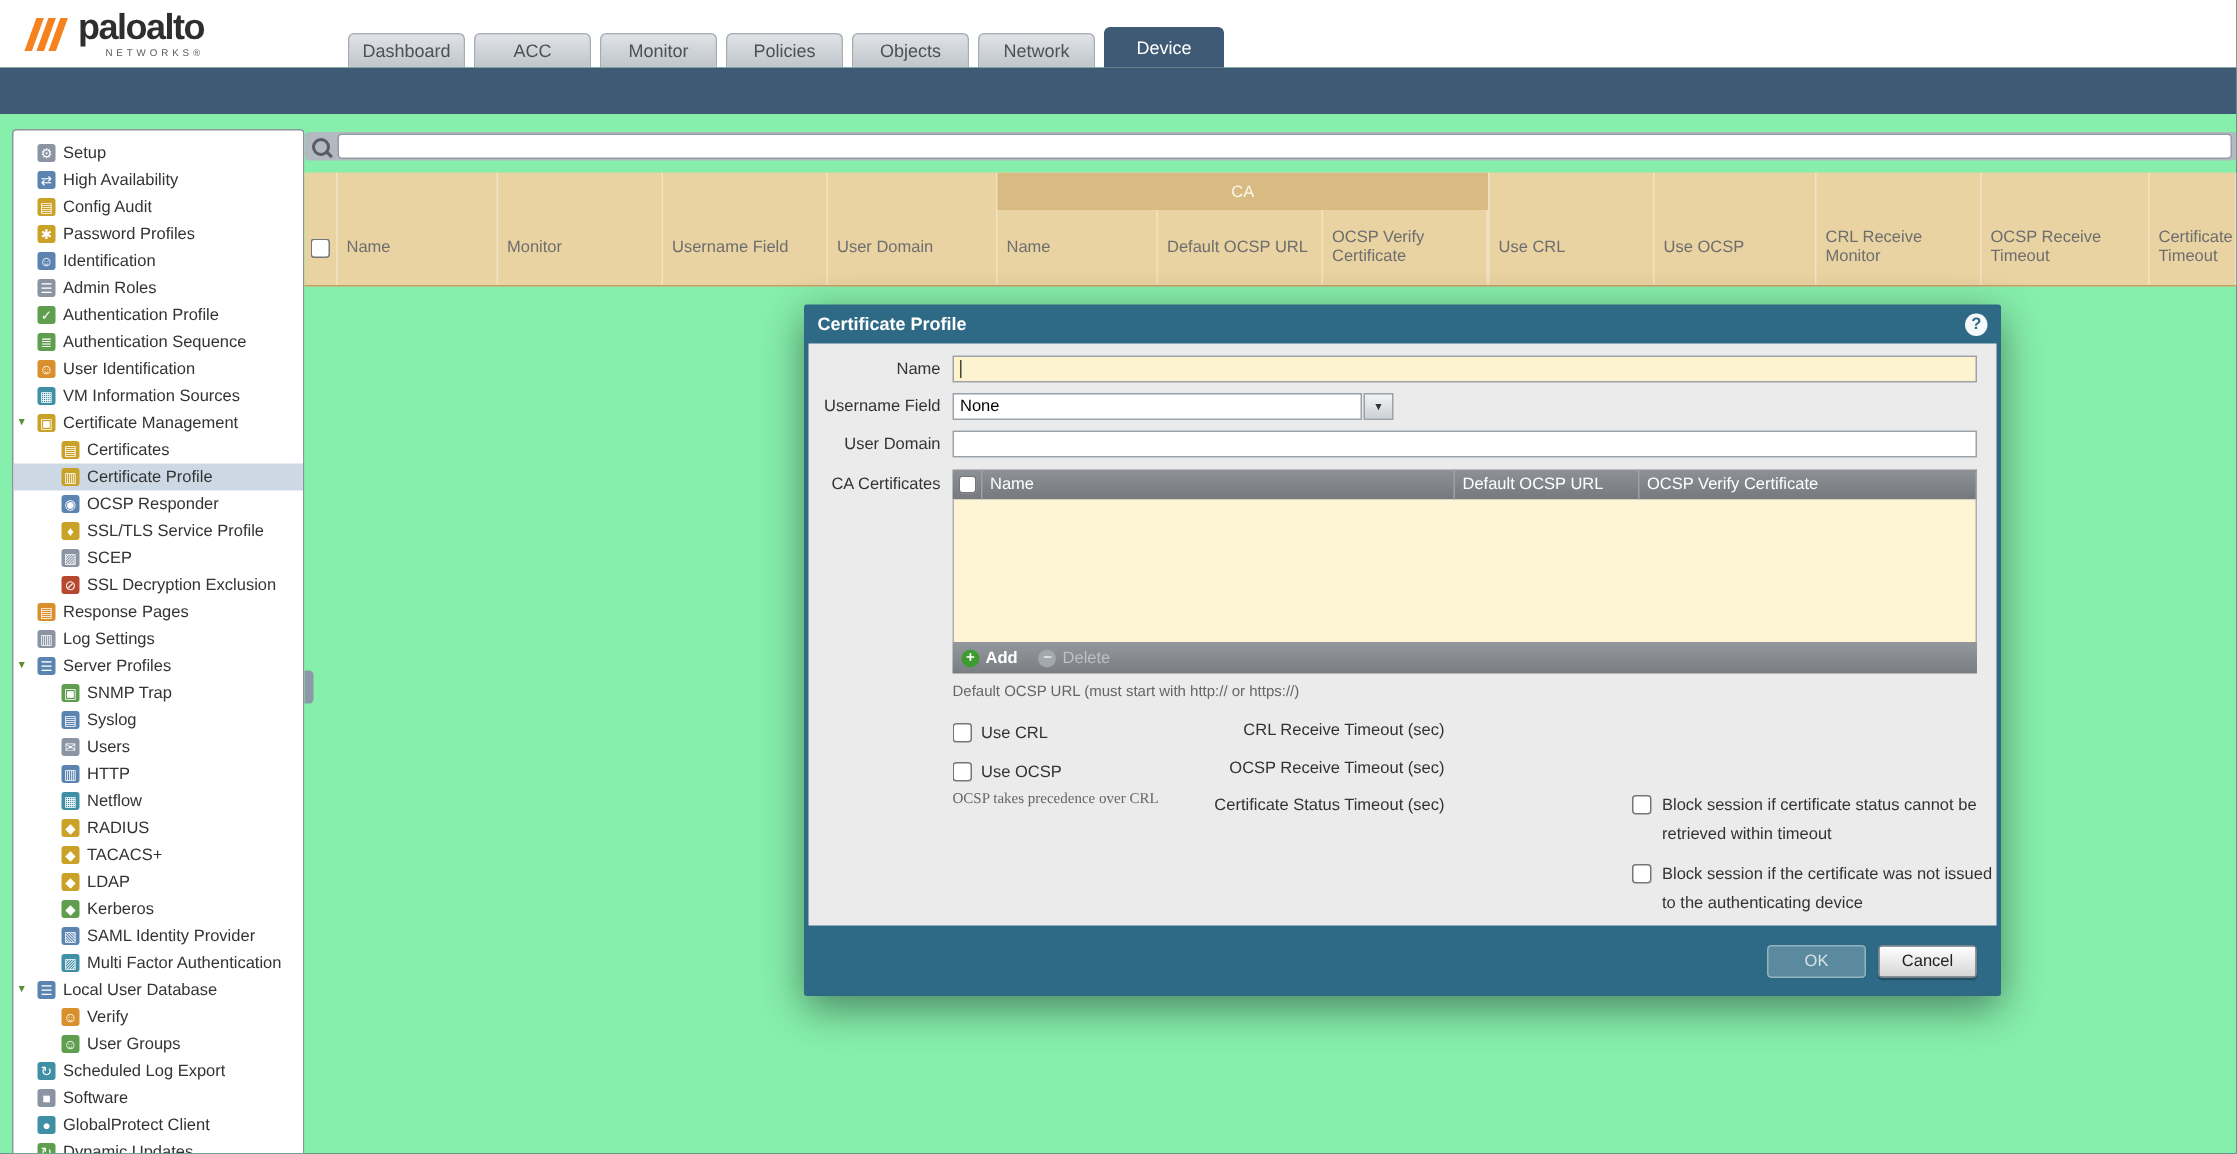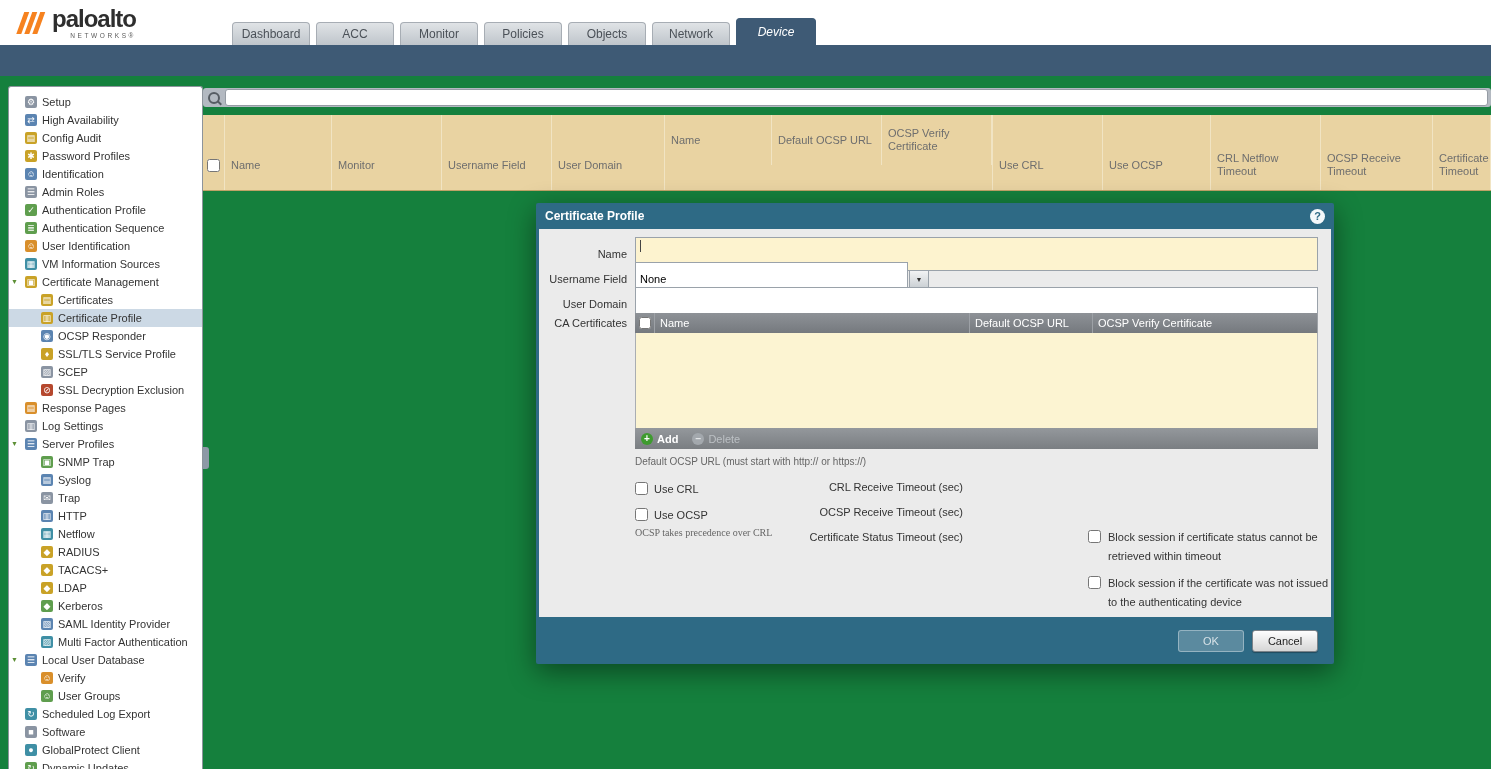--- a/index.html
+++ b/index.html
@@ -1,30 +1,30 @@
 <!DOCTYPE html>
 <html><head>
 <meta charset="utf-8">
 <style>
   html,body{margin:0;padding:0;background:#46586b;}
-  .screen{position:relative;width:1491px;height:769px;overflow:hidden;background:#15803d;
+  .screen{position:relative;width:1491px;height:769px;overflow:hidden;background:#86efac;
           font-family:"Liberation Sans",sans-serif;-webkit-font-smoothing:antialiased;}
 
   
   .topbar{position:absolute;top:0;left:0;right:0;height:45px;background:#ffffff;}
   .logo{position:absolute;left:10px;top:7px;display:flex;align-items:center;gap:6px;}
   .logo-text{display:flex;flex-direction:column;line-height:1;}
   .logo-main{font-size:24px;font-weight:bold;color:#2e2e2e;letter-spacing:-1px;}
   .logo-sub{font-size:6.5px;letter-spacing:2.6px;color:#5a5a5a;align-self:flex-end;margin-top:2px;}
 
   .tabs{position:absolute;left:232px;bottom:0;display:flex;align-items:flex-end;gap:6px;}
   .tab{width:78px;height:23px;display:flex;align-items:center;justify-content:center;
        font-size:12px;color:#4b5158;background:linear-gradient(#e0e3e6,#bfc5cb);
        border:1px solid #a7adb4;border-bottom:none;border-radius:4px 4px 0 0;box-sizing:border-box;cursor:pointer;}
-  .tab.active{background:#3e5a75;border-color:#3e5a75;color:#fff;height:27px;width:80px;font-style:italic;}
+  .tab.active{background:#3e5a75;border-color:#3e5a75;color:#fff;height:27px;width:80px;}
 
   .navband{position:absolute;top:45px;left:0;right:0;height:31px;background:#3e5a75;}
 
   
   .sidebar{position:absolute;left:8px;top:86px;bottom:0;width:195px;background:#fff;
            border:1px solid #8d949c;border-bottom:none;border-radius:3px 3px 0 0;
            overflow:hidden;font-size:11px;padding-top:6px;box-sizing:border-box;}
   .side-item{position:relative;height:18px;display:flex;align-items:center;gap:5px;color:#333;
              cursor:pointer;white-space:nowrap;box-sizing:border-box;}
   .side-item.selected{background:#ccd9e5;}
@@ -61,21 +61,21 @@
   
   .dialog{position:absolute;left:536px;top:203px;width:798px;height:461px;background:#2e6a85;
           border-radius:2px;box-shadow:0 8px 28px rgba(0,0,0,.45);}
   .dlg-title{height:26px;display:flex;align-items:center;padding:0 9px;color:#fff;
              font-size:12px;font-weight:bold;}
   .help{margin-left:auto;width:15px;height:15px;border-radius:50%;background:#f4f8fa;color:#2e6a85;
         font-size:11px;font-weight:bold;display:flex;align-items:center;justify-content:center;cursor:pointer;}
   .dlg-body{position:absolute;left:3px;right:3px;top:26px;height:388px;background:#ebebeb;overflow:hidden;}
   .row{position:absolute;left:0;right:0;display:flex;align-items:center;}
   .lab{width:88px;text-align:right;margin-right:8px;font-size:11px;color:#333;flex:0 0 88px;}
-  .inp{height:18px;border:1px solid #9aa2aa;background:#fff;font-size:11px;padding:16px 4px;
+  .inp{height:18px;border:1px solid #9aa2aa;background:#fff;font-size:11px;padding:0 4px;
        box-sizing:border-box;font-family:inherit;outline:none;}
   .cream{background:#fdf3cf;}
   .caret{position:absolute;left:101px;top:3px;width:1px;height:12px;background:#444;}
   .dd-btn{width:20px;height:18px;margin-left:1px;background:linear-gradient(#f2f3f4,#ccd1d5);
           border:1px solid #9aa2aa;display:flex;align-items:center;justify-content:center;
           font-size:7px;color:#333;box-sizing:border-box;cursor:pointer;}
   .ca-row{align-items:flex-start;}
   .ca-row .lab{margin-top:4px;}
   .ca-table{width:683px;flex:0 0 683px;}
   .ca-head{height:20px;background:linear-gradient(#8e9297,#75797e);display:flex;align-items:center;}
@@ -228,21 +228,21 @@
       <div class="side-item" style="padding-left: 32px;">
         <span class="sicon" style="background: rgb(95, 158, 78);">▣</span>
         <span class="slabel">SNMP Trap</span>
       </div>
       <div class="side-item" style="padding-left: 32px;">
         <span class="sicon" style="background: rgb(91, 132, 177);">▤</span>
         <span class="slabel">Syslog</span>
       </div>
       <div class="side-item" style="padding-left: 32px;">
         <span class="sicon" style="background: rgb(138, 148, 162);">✉</span>
-        <span class="slabel">Trap</span>
+        <span class="slabel">Users</span>
       </div>
       <div class="side-item" style="padding-left: 32px;">
         <span class="sicon" style="background: rgb(91, 132, 177);">▥</span>
         <span class="slabel">HTTP</span>
       </div>
       <div class="side-item" style="padding-left: 32px;">
         <span class="sicon" style="background: rgb(63, 143, 165);">▦</span>
         <span class="slabel">Netflow</span>
       </div>
       <div class="side-item" style="padding-left: 32px;">
@@ -316,40 +316,41 @@
       <div class="hcol" style="width: 110px;">
         <span class="hlabel">Monitor</span>
       </div>
       <div class="hcol" style="width: 110px;">
         <span class="hlabel">Username Field</span>
       </div>
       <div class="hcol" style="width: 113px;">
         <span class="hlabel">User Domain</span>
       </div>
       <div class="ca-block">
+        <div class="ca-group">CA</div>
         <div class="ca-cols">
           <div class="hcol subcol" style="width: 107px;">
             <span class="hlabel">Name</span>
           </div>
           <div class="hcol subcol" style="width: 110px;">
             <span class="hlabel">Default OCSP URL</span>
           </div>
           <div class="hcol subcol" style="width: 110px;">
             <span class="hlabel">OCSP Verify Certificate</span>
           </div>
         </div>
       </div>
       <div class="hcol" style="width: 110px;">
         <span class="hlabel">Use CRL</span>
       </div>
       <div class="hcol" style="width: 108px;">
         <span class="hlabel">Use OCSP</span>
       </div>
       <div class="hcol" style="width: 110px;">
-        <span class="hlabel">CRL Netflow Timeout</span>
+        <span class="hlabel">CRL Receive Monitor</span>
       </div>
       <div class="hcol" style="width: 112px;">
         <span class="hlabel">OCSP Receive Timeout</span>
       </div>
       <div class="hcol" style="flex: 1 1 0%; min-width: 40px;">
         <span class="hlabel">Certificate Timeout</span>
       </div>
     </div>
 
   <div class="dialog">

